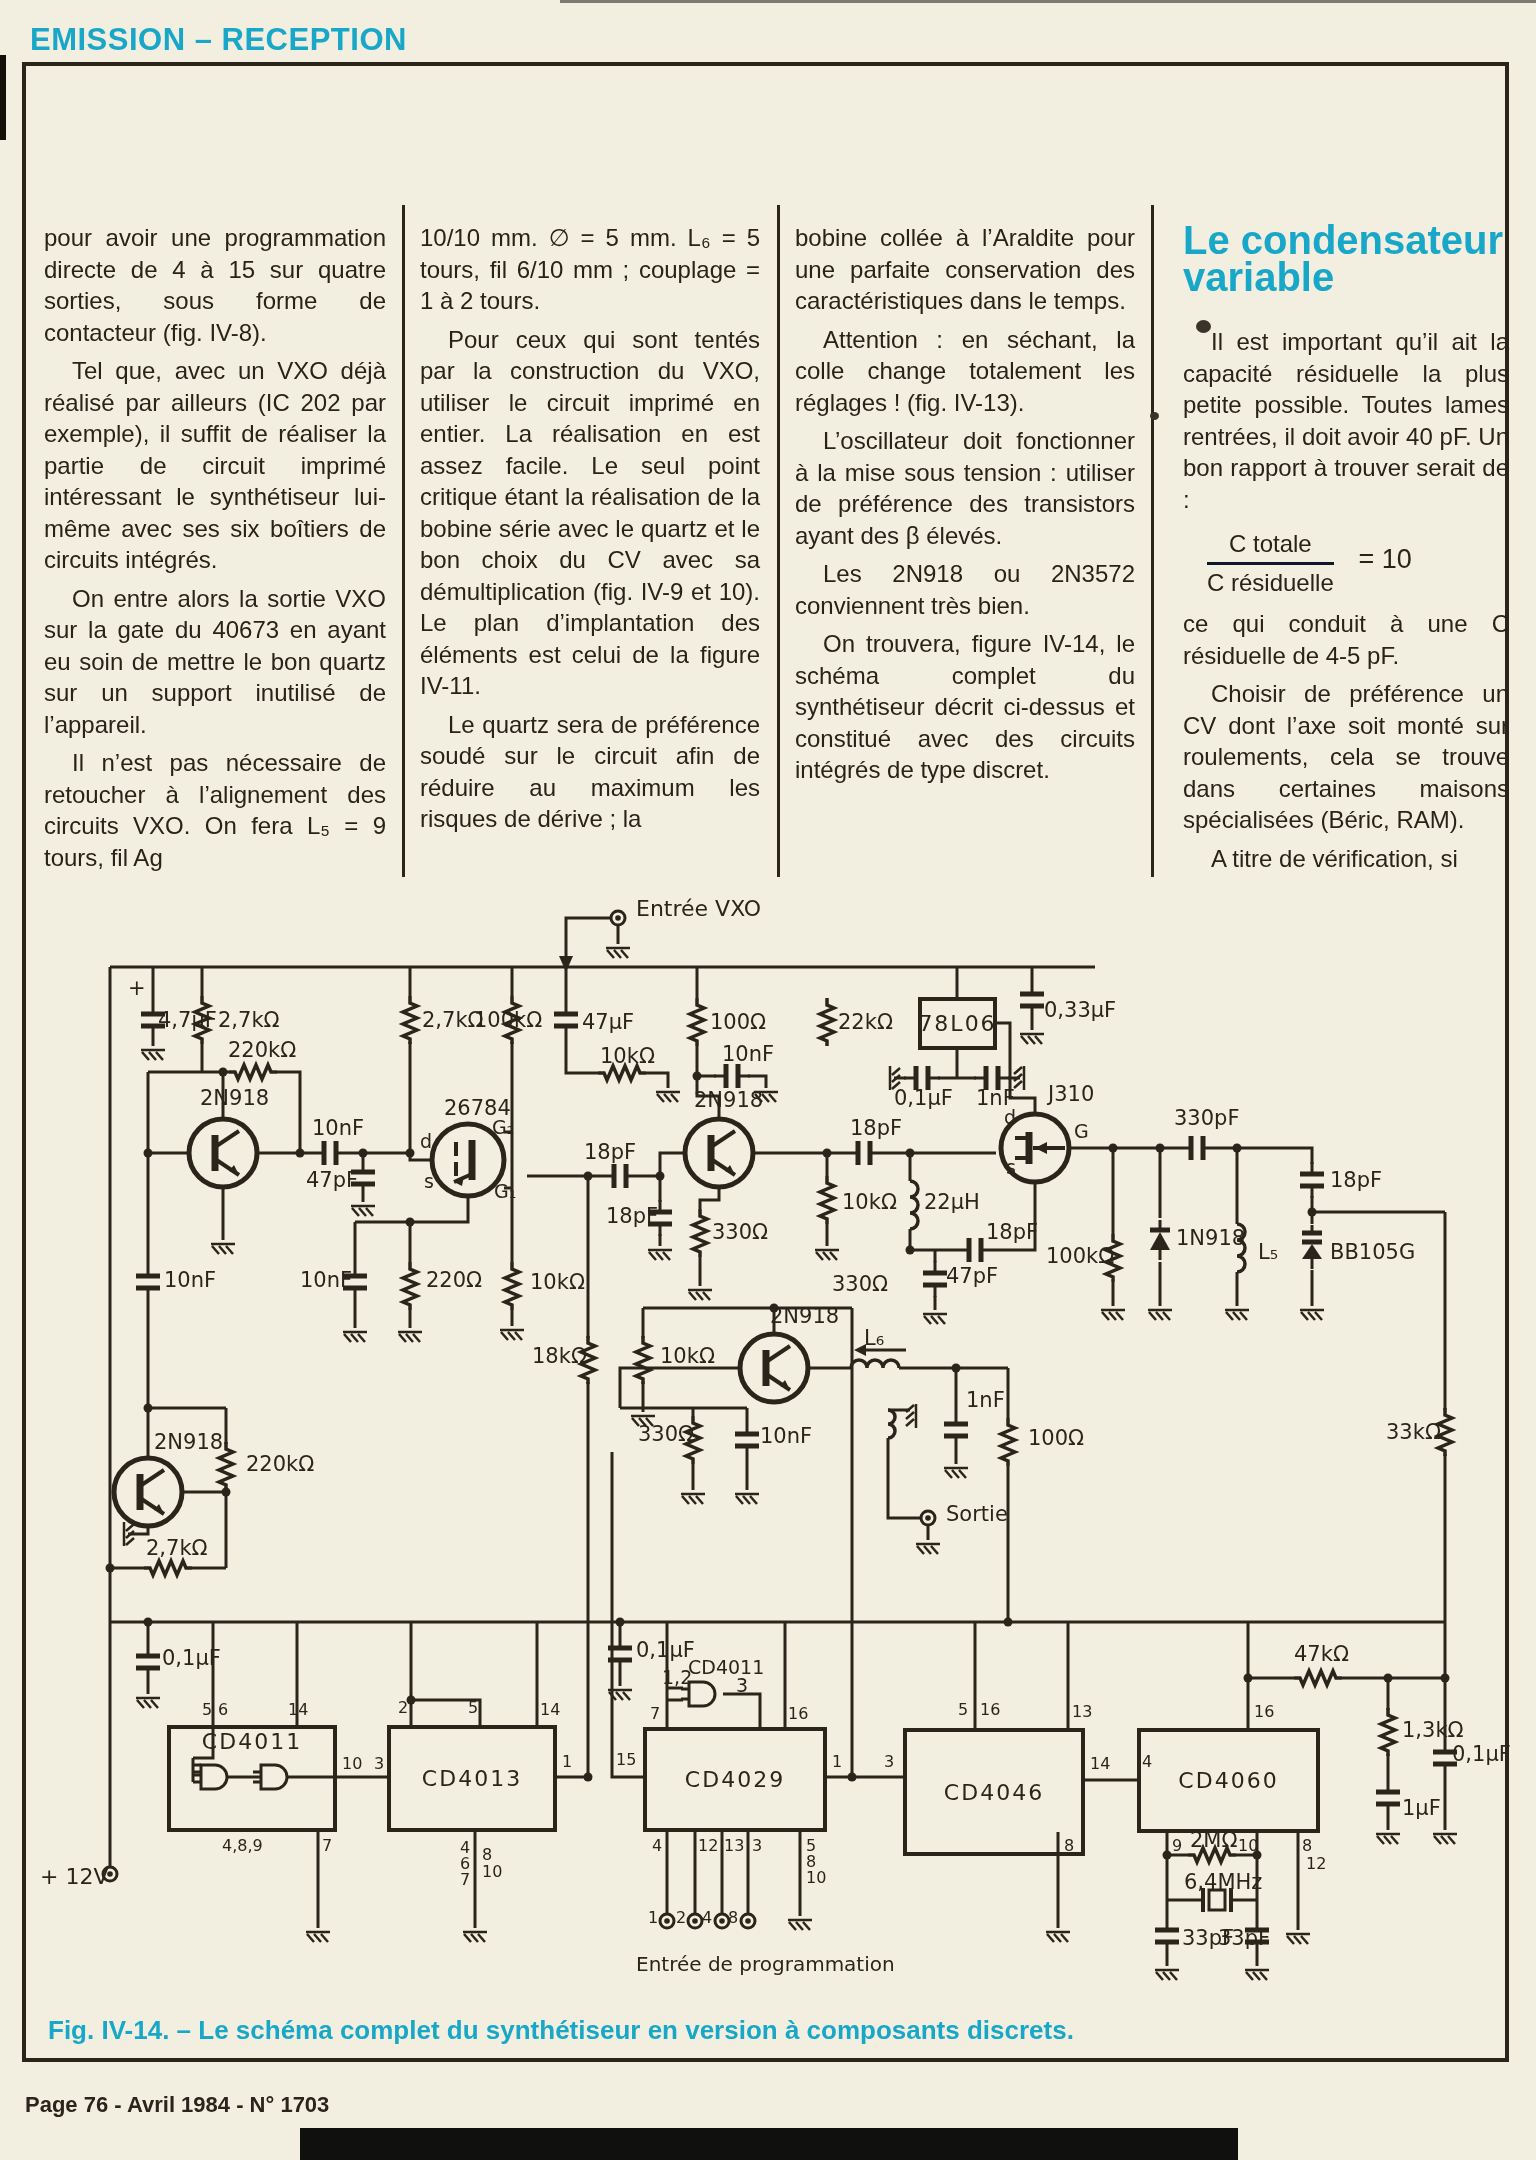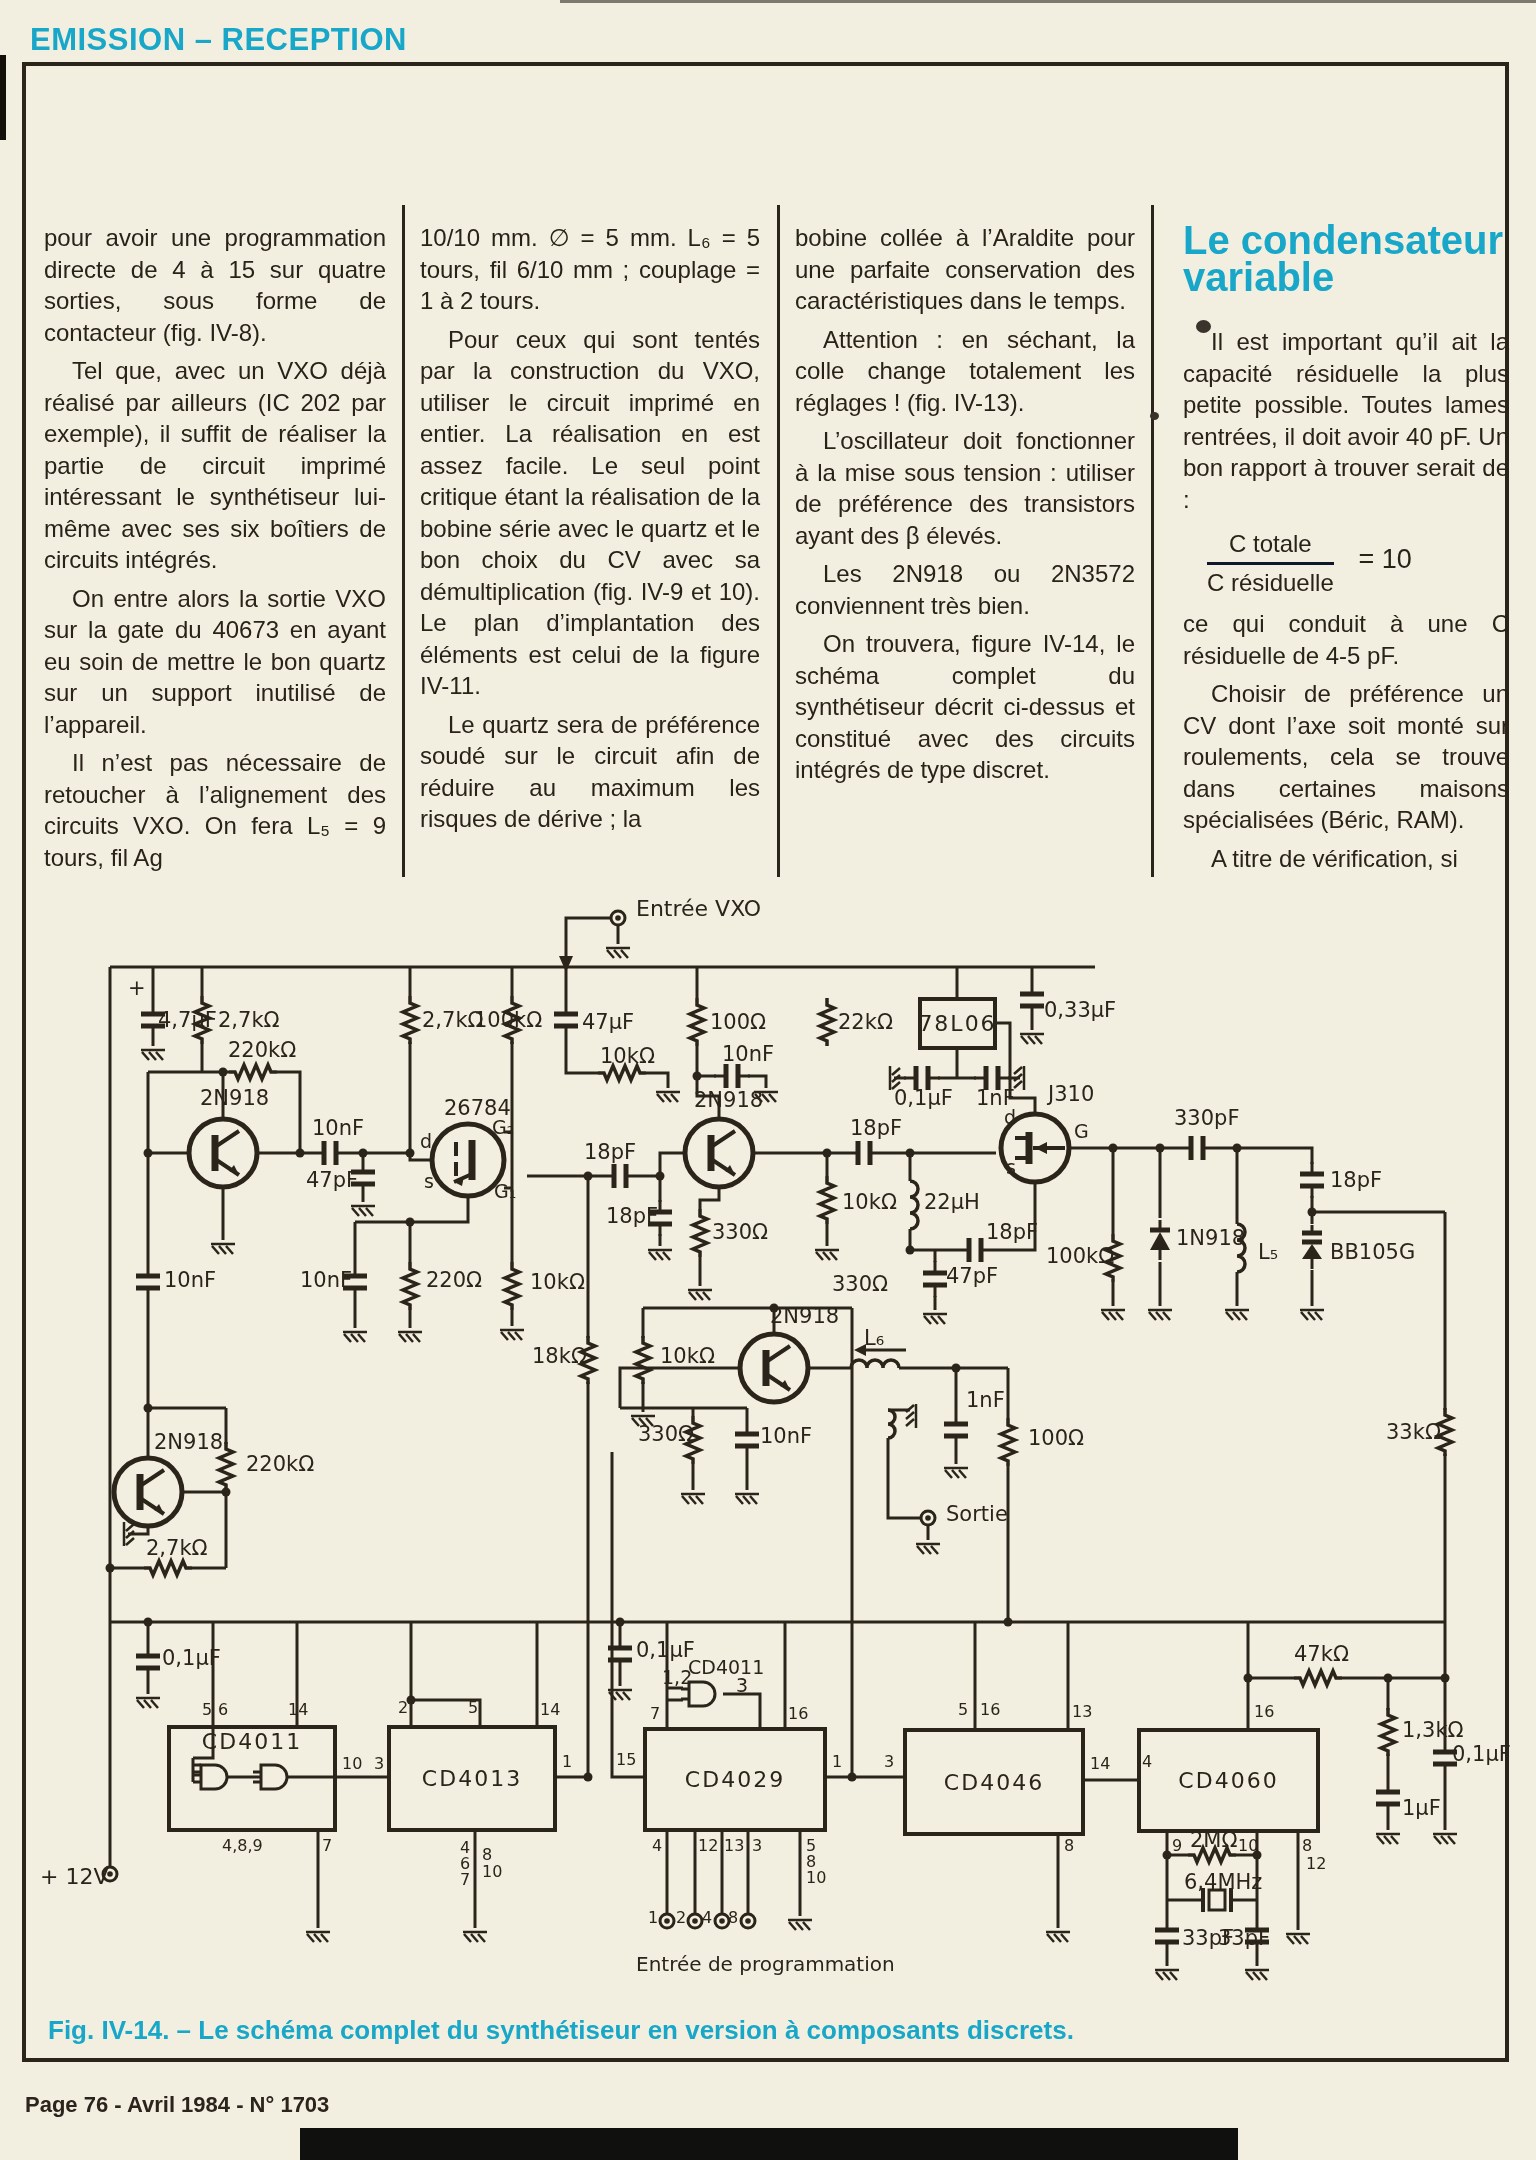--- a/index.html
+++ b/index.html
@@ -375,21 +375,21 @@
       <circle cx="110" cy="1568" r="4.5"></circle>
     <circle cx="226" cy="1492" r="4.5"></circle>
       <circle cx="411" cy="1700" r="4.5"></circle>
   </g>
 </svg>
 
 <div id="ics">
     <div style="left: 167px; top: 1725px; width: 170px; height: 107px; align-items: flex-start;">CD4011</div>
     <div style="left: 387px; top: 1725px; width: 170px; height: 107px;">CD4013</div>
     <div style="left: 643px; top: 1727px; width: 184px; height: 105px;">CD4029</div>
-    <div style="left: 903px; top: 1728px; width: 182px; height: 108px;">CD4046</div>
+    <div style="left: 903px; top: 1728px; width: 182px; height: 128px;">CD4046</div>
     <div style="left: 1137px; top: 1728px; width: 183px; height: 105px;">CD4060</div>
     <div style="left: 918px; top: 997px; width: 79px; height: 53px;">78L06</div>
   </div>
 <div id="labels">
     <div style="left: 636px; top: 896px; font-size: 22px;">Entrée VXO</div>
     <div style="left: 128px; top: 976px;">+</div>
     <div style="left: 158px; top: 1008px;">4,7µF</div>
     <div style="left: 218px; top: 1008px;">2,7kΩ</div>
     <div style="left: 228px; top: 1038px;">220kΩ</div>
     <div style="left: 200px; top: 1086px;">2N918</div>

